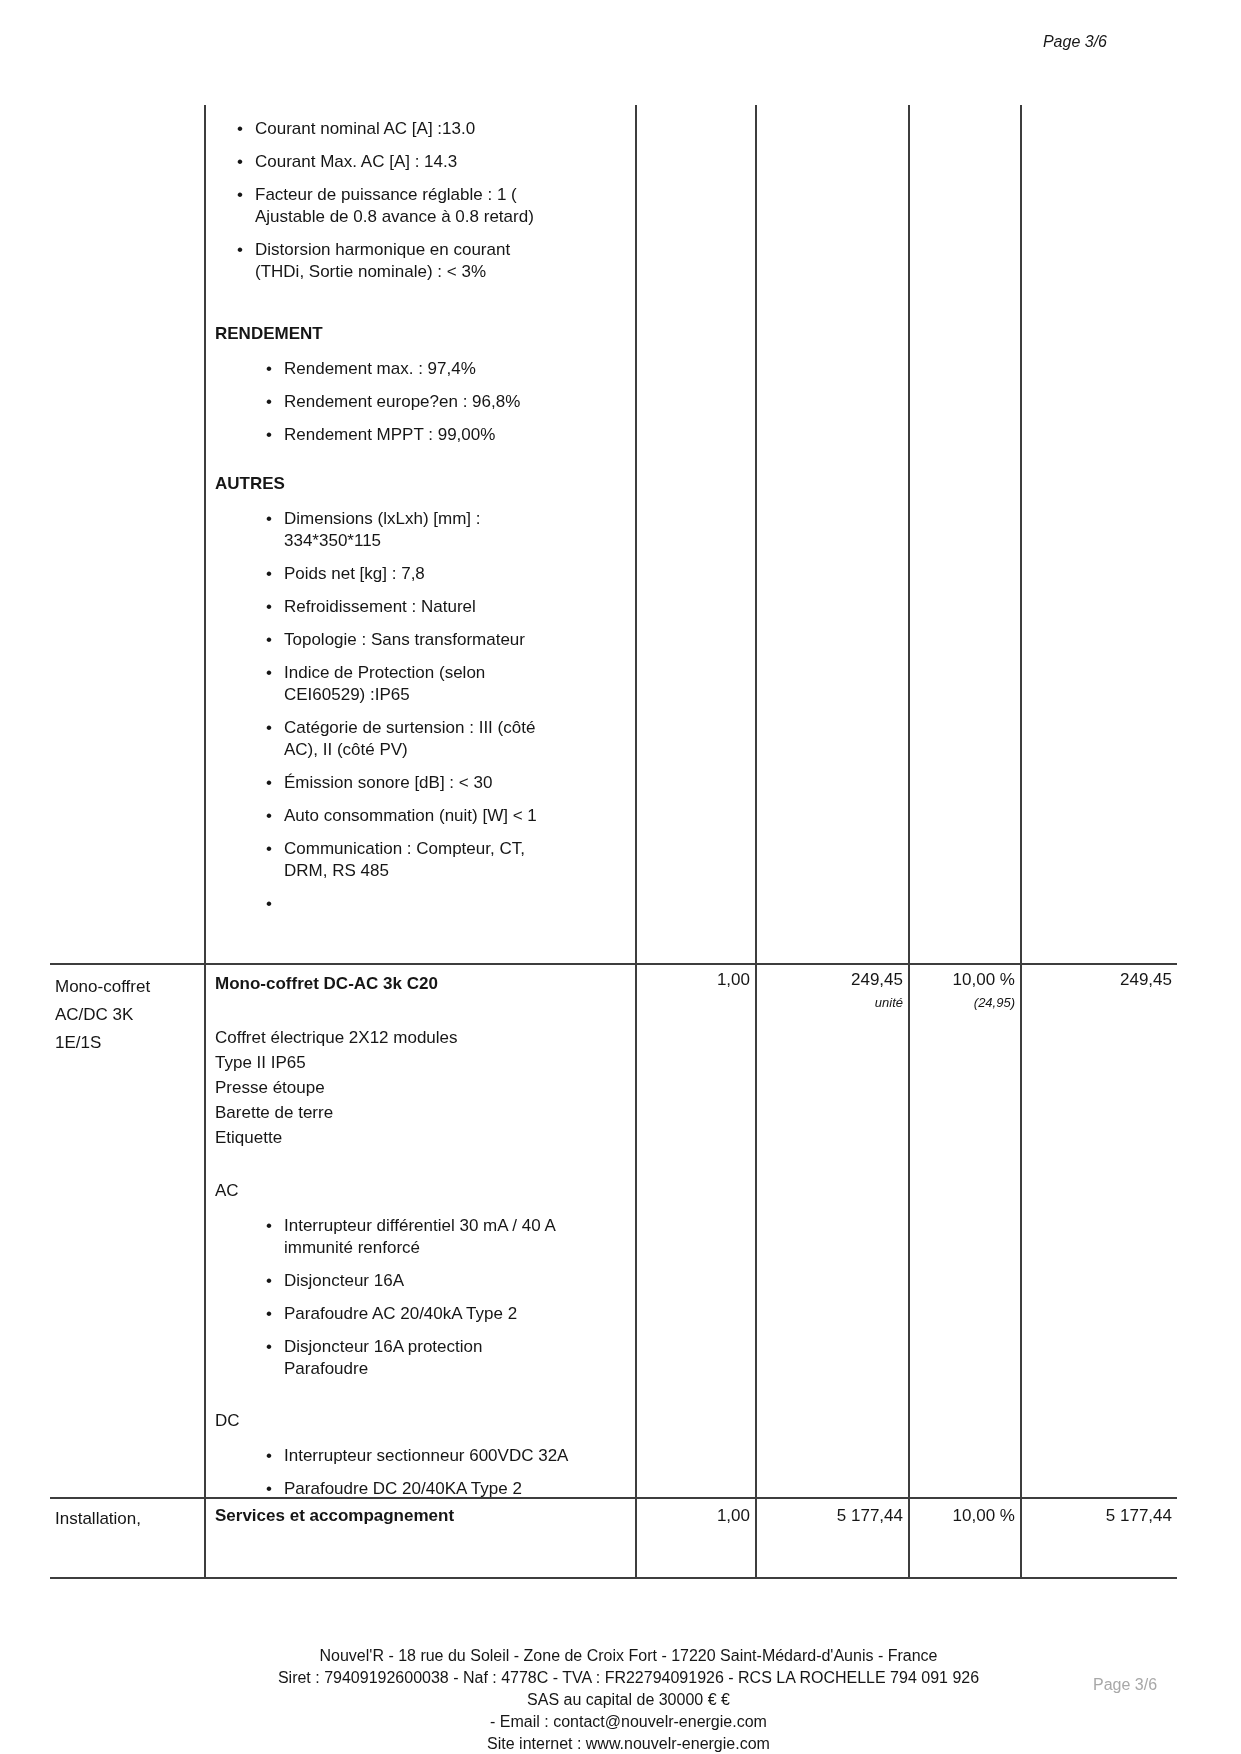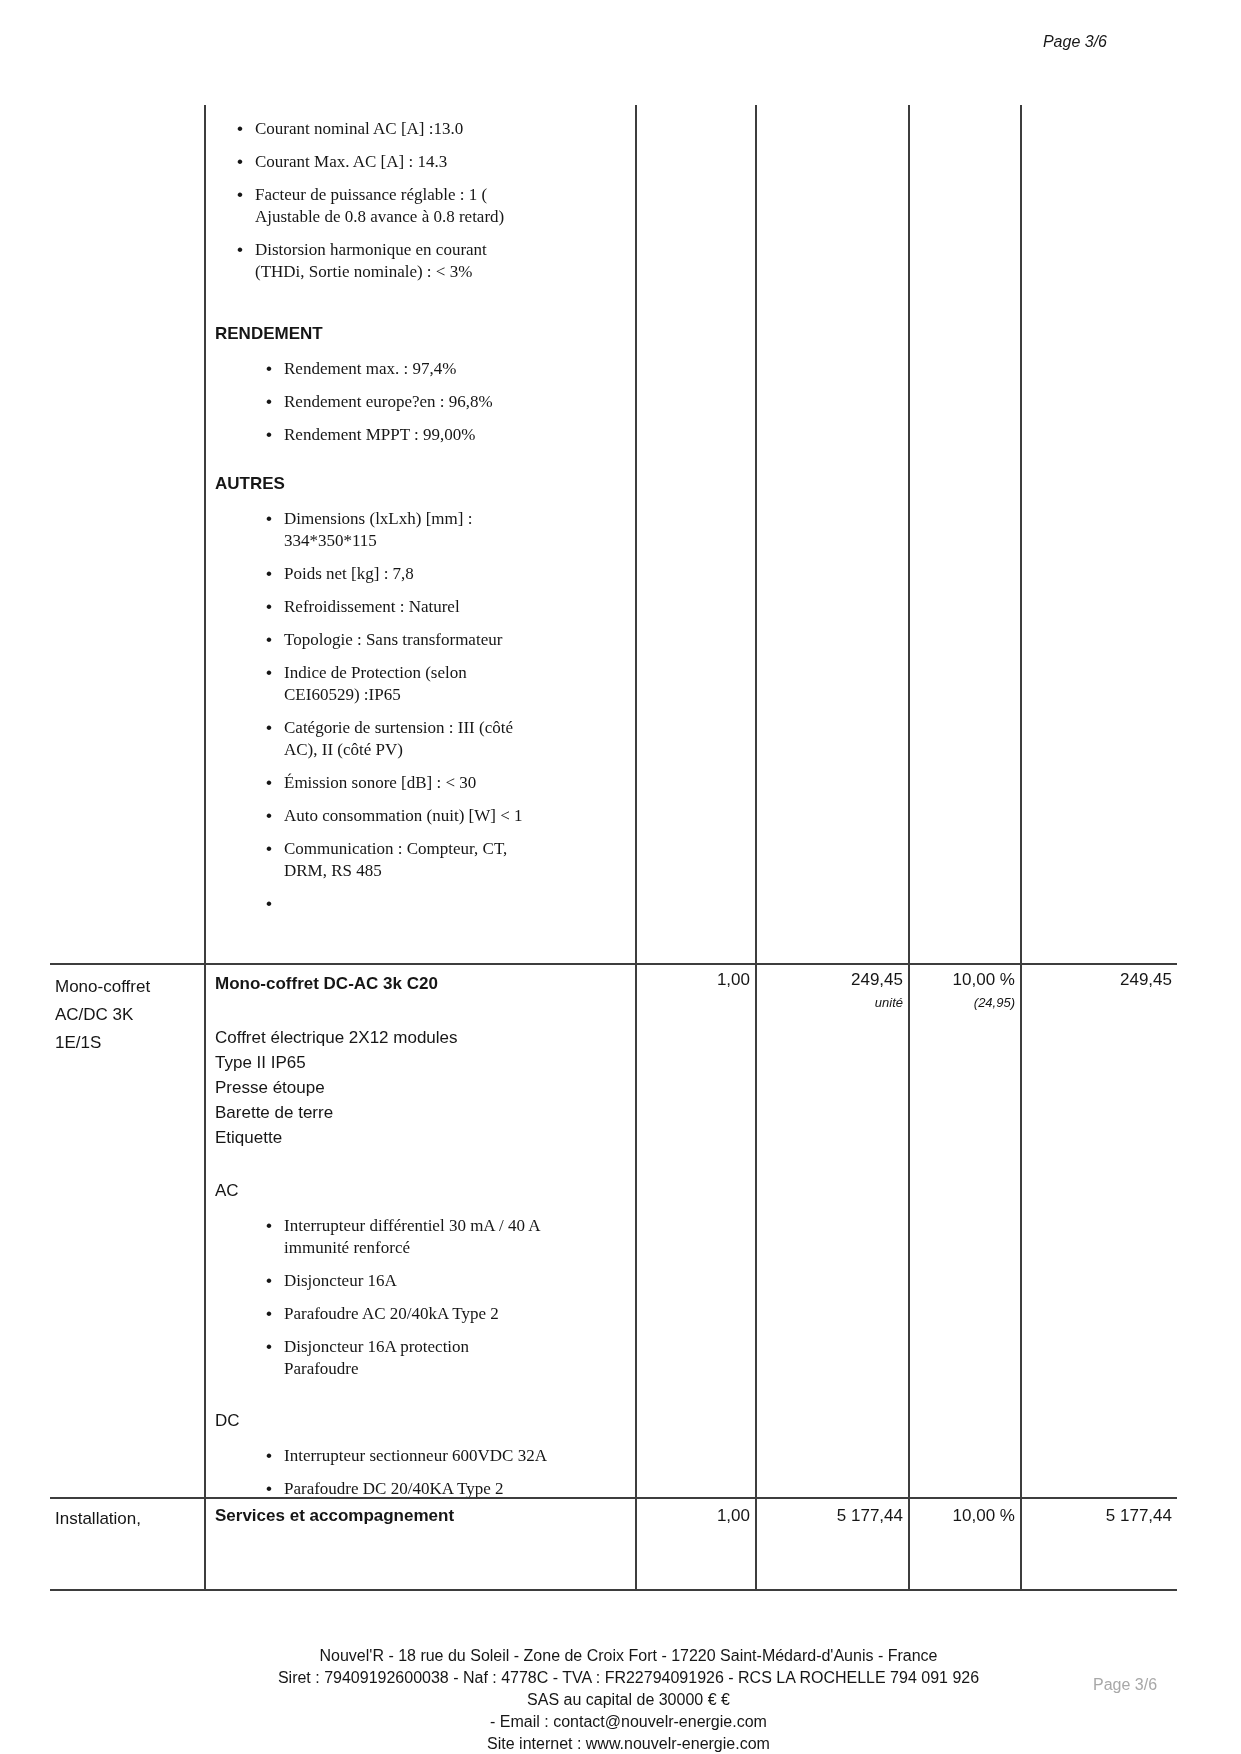--- a/index.html
+++ b/index.html
@@ -14,39 +14,39 @@
   .hdr-page { position: absolute; top: 33px; right: 134px; font-style: italic; font-size: 16px; }
 
   .tbl { position: absolute; left: 50px; top: 105px; width: 1127px; font-size: 17px; }
   .row {
     display: grid;
     grid-template-columns: 156px 431px 120px 153px 112px 155px;
     border-bottom: 2px solid #3d3d3d;
   }
   .r1 { height: 860px; }
   .r2 { height: 534px; }
-  .r3 { height: 92px; }
+  .r3 { height: 80px; }
   .cell { overflow: hidden; }
   .cb { border-right: 2px solid #3d3d3d; }
 
   .c-item { padding: 8px 8px 0 5px; line-height: 28px; }
   .c-desc { padding: 0 10px 0 9px; }
   .c-num  { padding: 4px 5px 0 0; text-align: right; }
   .r3 .c-item { padding-top: 6px; }
   .r3 .c-num  { padding-top: 6px; }
 
   .title { font-weight: bold; line-height: 22px; margin-top: 8px; }
   .r3 .title { margin-top: 6px; }
 
   .blist .bullet { display: flex; margin-top: 11px; line-height: 22px; }
   .blist .bullet:first-child { margin-top: 13px; }
   .blist.ind1 .bullet { margin-left: 22px; }
   .blist.ind2 .bullet { margin-left: 51px; }
   .dot { width: 18px; flex: none; }
-  .bline { display: block; font-family: Liberation Serif, serif; }
+  .bline { display: block; }
 
   .sec-h { font-weight: bold; line-height: 22px; }
   .mt40 { margin-top: 40px; }
   .mt27 { margin-top: 27px; }
 
   .dlines { margin-top: 30px; line-height: 25px; }
   .glabel { margin-top: 30px; line-height: 22px; }
 
   .num-main { line-height: 22px; }
   .num-sub { font-style: italic; font-size: 13px; line-height: 20px; margin-top: 2px; }

